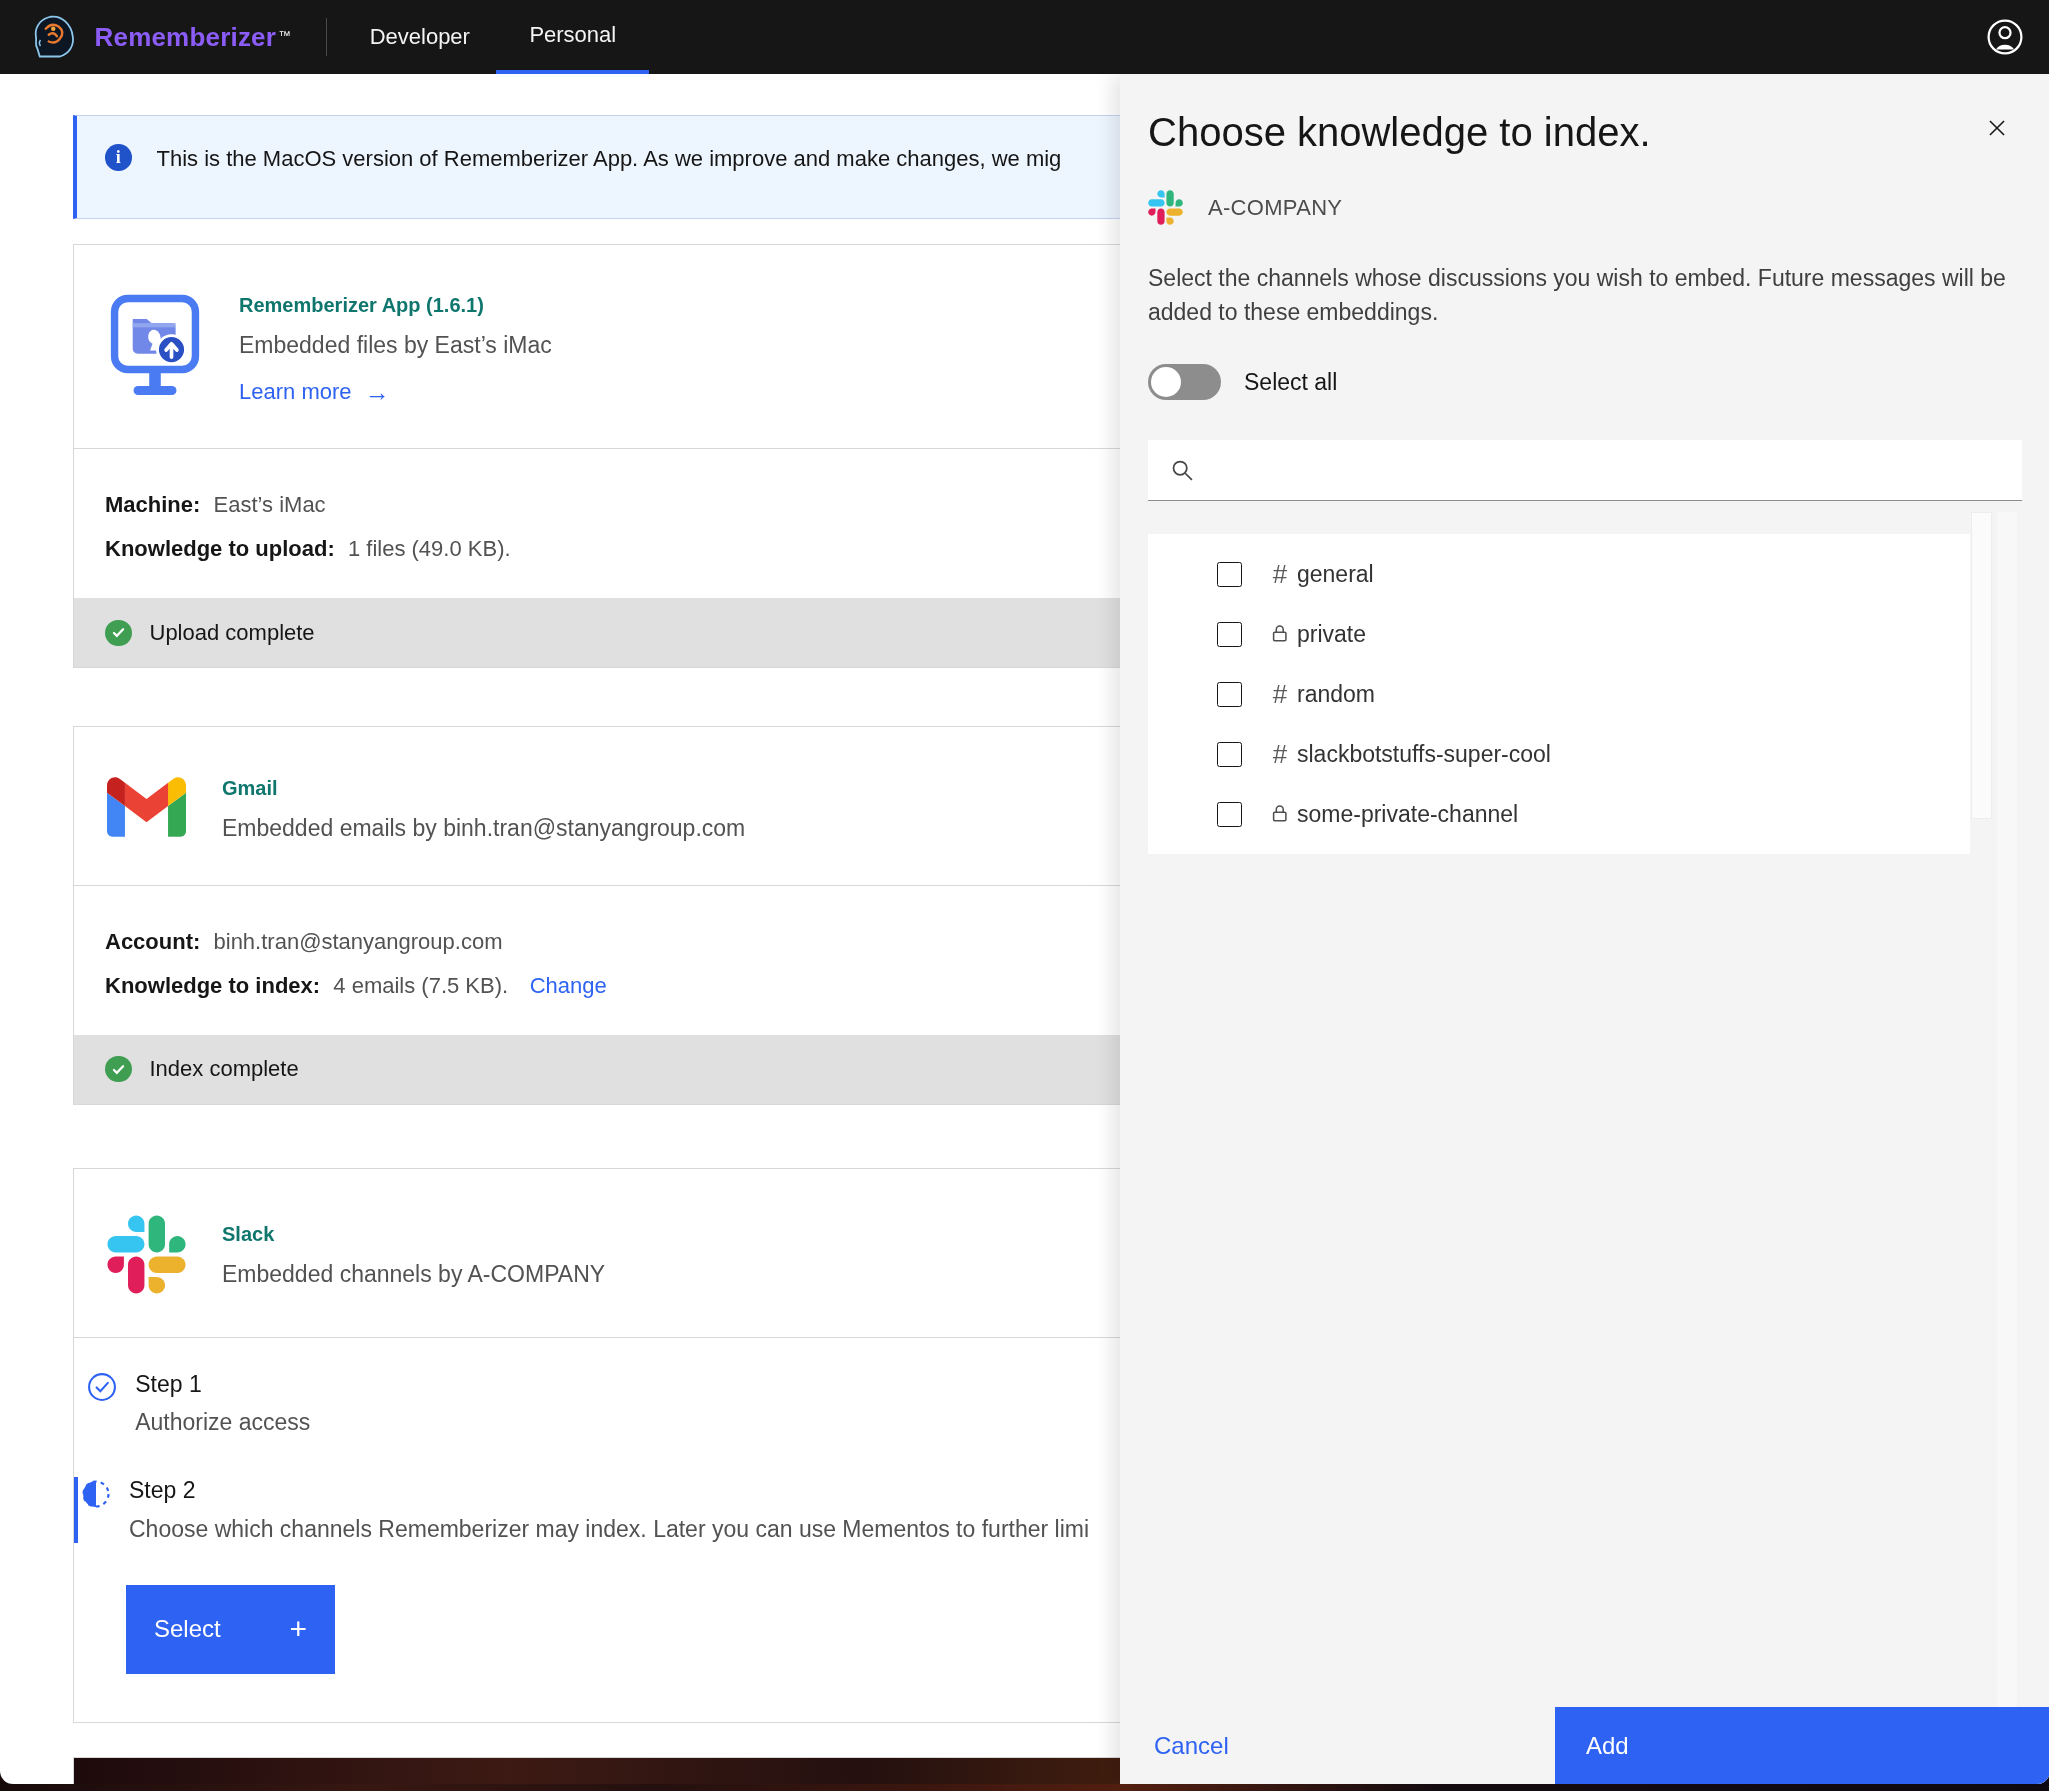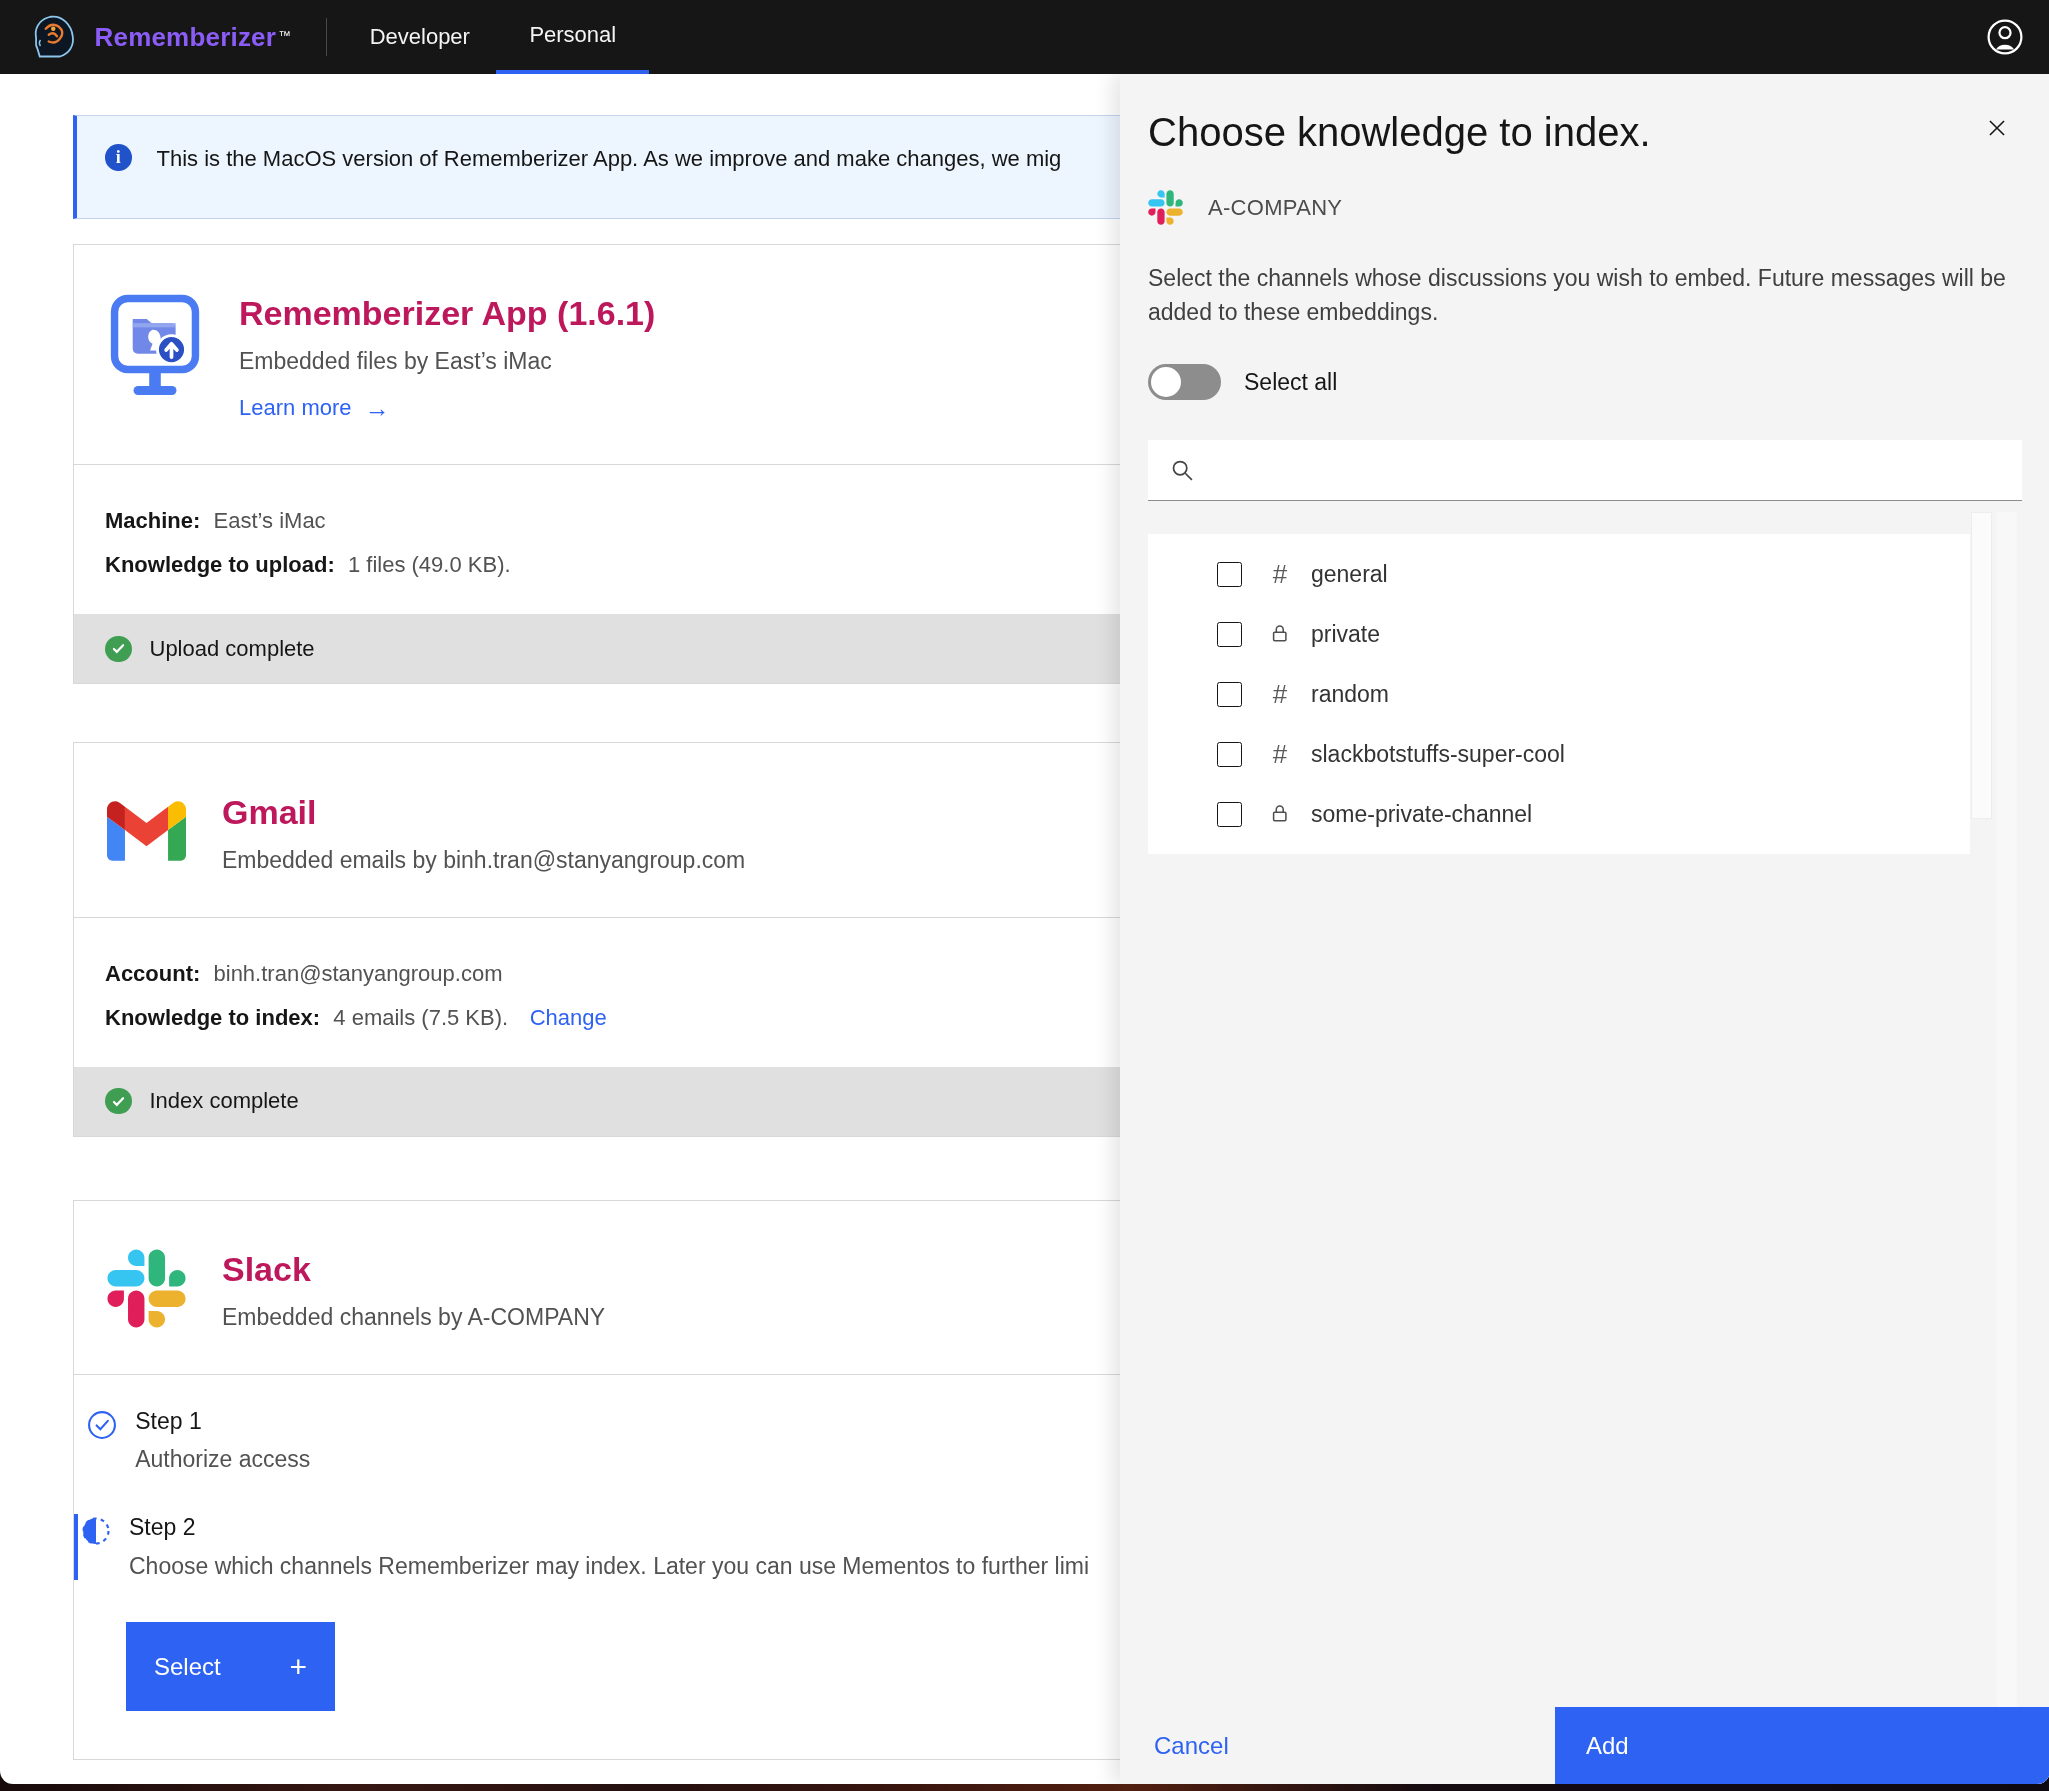--- a/index.html
+++ b/index.html
@@ -34,21 +34,21 @@
     font-family:"Liberation Serif",serif;margin-top:1.7px;}
   .banner-text{font-size:22px;line-height:32px;color:#161616;}
 
   .card{margin-left:73px;width:1961px;border:0.8px solid #d8d8d8;box-sizing:border-box;background:#fff;}
   .card-app{margin-top:25px;}
   .card-gmail{margin-top:58px;}
   .card-slack{margin-top:63px;}
   .card-header{display:flex;align-items:flex-start;gap:36px;padding:46px 33px 43px;}
   .card-header.center{align-items:center;}
   .hdr-text{padding-top:3.3px;}
-  .card-title{font-size:34px;font-weight:700;color:#be185d;}
+  .card-title{font-size:20px;font-weight:700;color:#0f766e;}
   .card-sub{font-size:23px;color:#525252;margin-top:15px;}
   .learn{margin-top:20px;font-size:22px;color:var(--accent);display:flex;align-items:center;gap:13.2px;cursor:pointer;}
   .learn-arrow{font-size:25px;line-height:1;}
   .card-rows{border-top:0.8px solid #d8d8d8;padding:25px 31px 36px;}
   .row{font-size:22px;margin-top:18px;display:flex;align-items:baseline;gap:13.2px;white-space:nowrap;}
   .row-label{font-weight:700;color:#161616;}
   .row-value{color:#525252;}
   .row-link{color:var(--accent);margin-left:8.3px;cursor:pointer;}
   .status{height:69px;background:var(--status_bg);display:flex;align-items:center;gap:18px;padding-left:31px;font-size:22px;color:#161616;}
   .check-circle{width:26.5px;height:26.5px;border-radius:50%;background:var(--green);display:flex;align-items:center;justify-content:center;flex:0 0 auto;}
@@ -84,21 +84,21 @@
   .searchbar{margin-top:40px;height:60px;background:#fff;display:flex;align-items:center;gap:20px;
     padding-left:21.5px;border-bottom:0.8px solid #8d8d8d;}
   .search-input{border:none;outline:none;background:transparent;font-size:23px;color:#161616;flex:1;font-family:inherit;}
   .search-input::placeholder{color:#a8a8a8;}
   .channel-list{margin-top:33px;width:822px;background:#fff;padding:10px 0;position:relative;}
   .channel-row{height:60px;display:flex;align-items:center;gap:0;padding-left:69px;cursor:pointer;}
   .cbx{width:25px;height:25px;border:1.7px solid #161616;border-radius:2.5px;background:#fff;box-sizing:border-box;flex:0 0 auto;cursor:pointer;}
   .ch-icon{width:30px;margin-left:23px;display:flex;align-items:center;justify-content:center;flex:0 0 auto;}
   .icon-hash,.icon-lock{display:none;}
   .hash-glyph{font-size:26px;color:#5a5a5a;font-weight:400;}
-  .ch-name{font-size:23px;color:#333;margin-left:16px;}
+  .ch-name{font-size:23px;color:#333;margin-left:2px;}
   .track-a{position:absolute;left:851px;top:438px;width:20.7px;height:307px;background:#fbfbfb;border:0.8px solid #ededed;box-sizing:border-box;}
   .track-b{position:absolute;left:877px;top:438px;width:20px;height:1199px;background:#f8f8f8;}
   .panel-footer{position:absolute;left:0;right:0;bottom:0;height:77px;display:flex;align-items:center;}
   .cancel-link{margin-left:28px;font-size:24px;color:var(--accent);background:none;border:none;cursor:pointer;font-family:inherit;}
   .add-btn{position:absolute;right:0;bottom:0;width:495px;height:77px;background:var(--accent);color:#fff;
     display:flex;align-items:center;padding-left:31px;box-sizing:border-box;font-size:24px;border:none;cursor:pointer;font-family:inherit;}
 </style>
 </head>
 <body>
 

